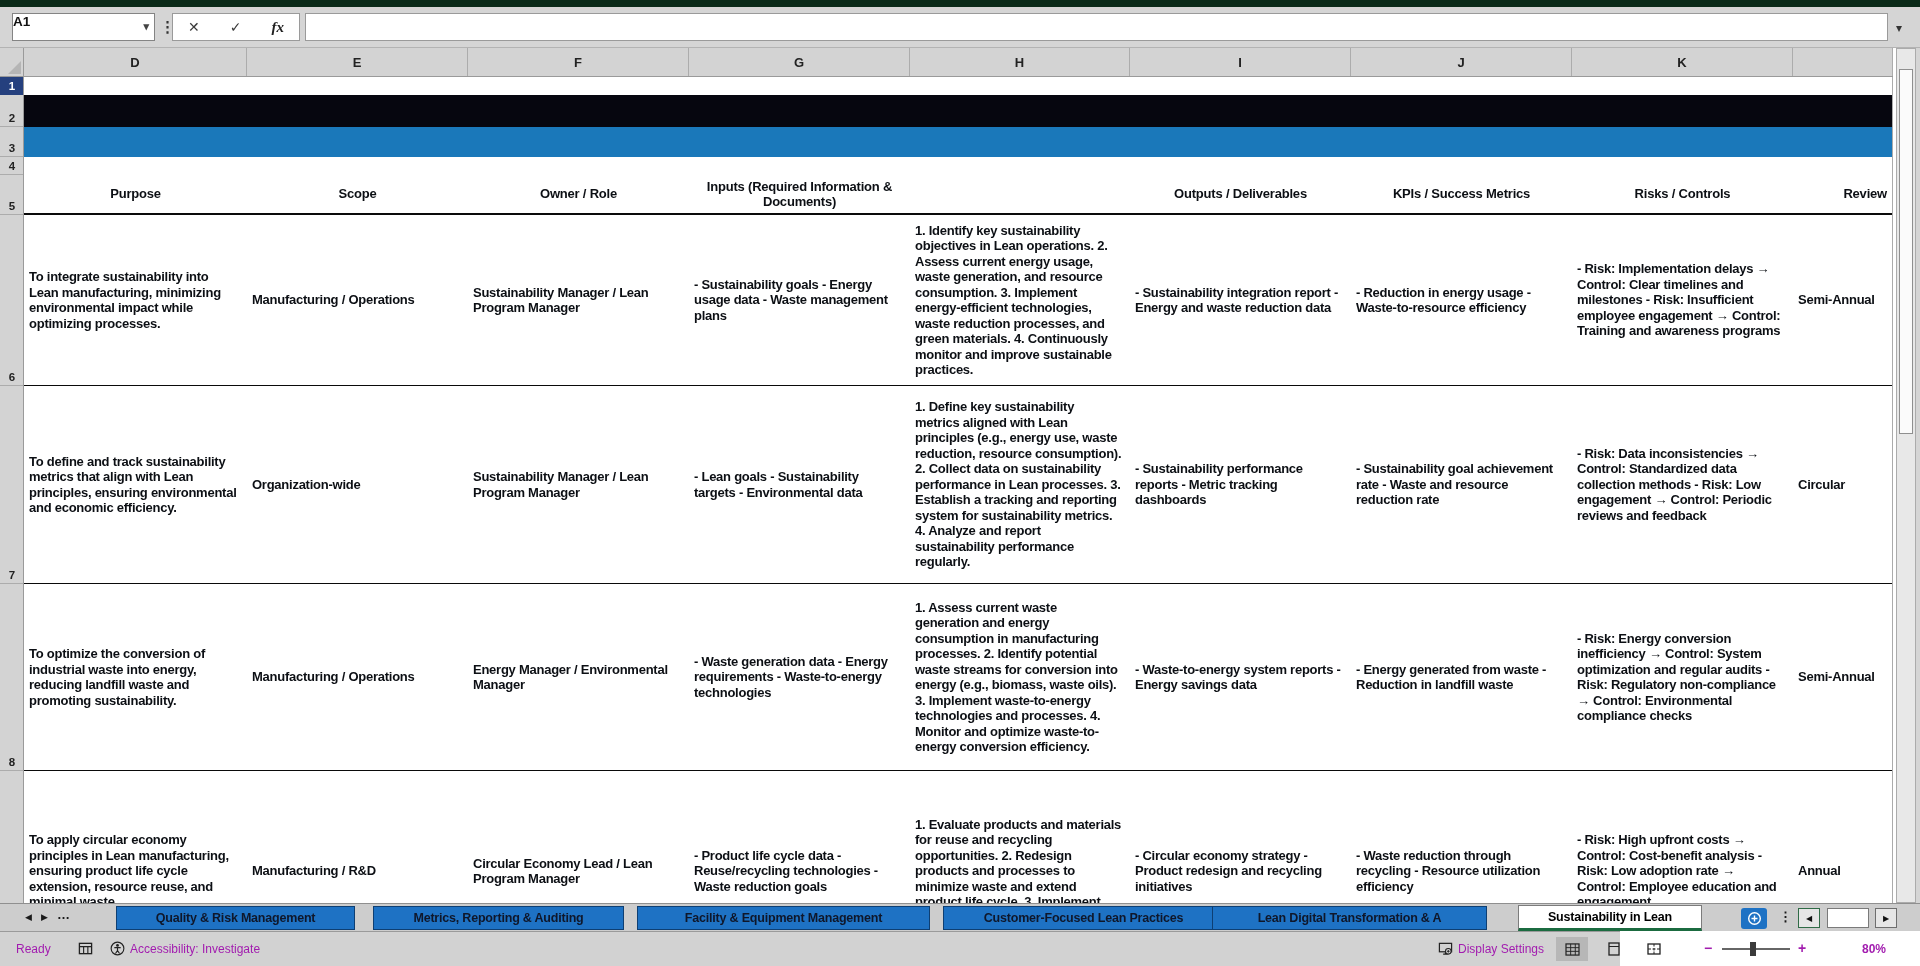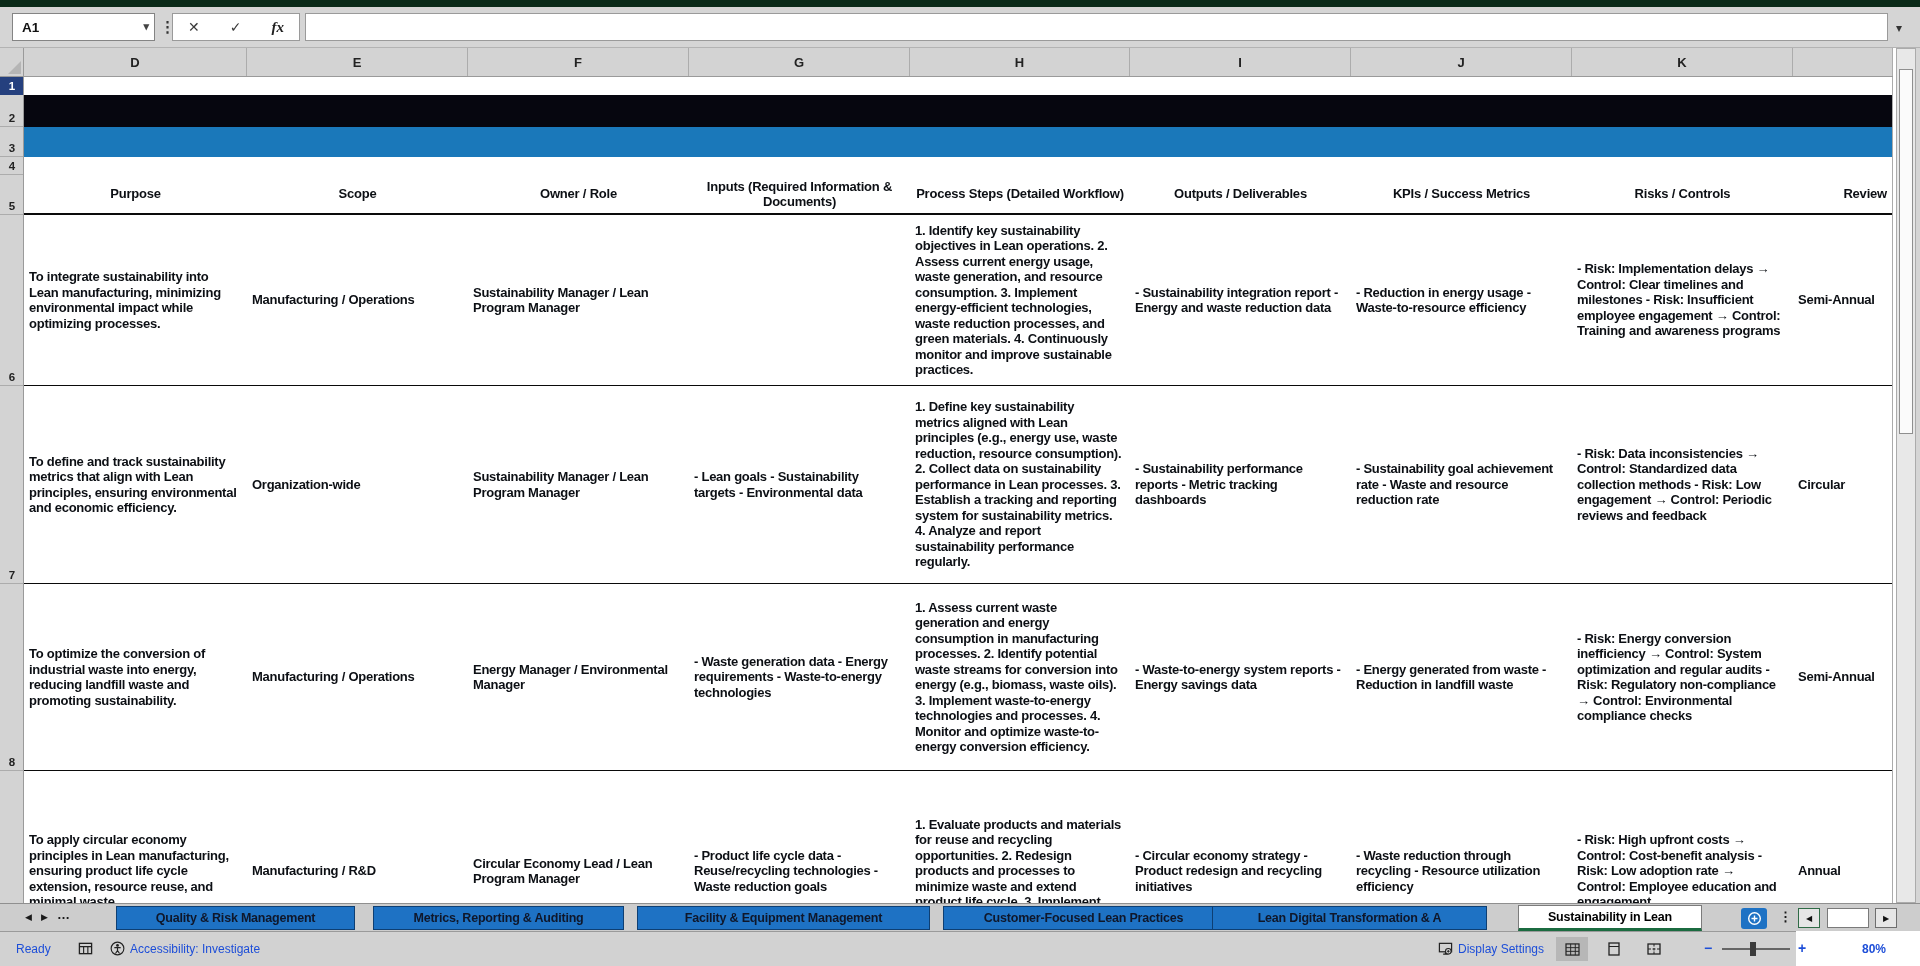--- a/index.html
+++ b/index.html
@@ -3,21 +3,21 @@
 <meta charset="utf-8">
 <style>
   html,body{margin:0;padding:0;background:#222;}
   .screen{position:relative;width:1920px;height:966px;background:#fff;overflow:hidden;
           font-family:"Liberation Sans",sans-serif;}
 
   
   .titlebar{position:absolute;left:0;top:0;width:1920px;height:7px;background:#0A2A18;}
   .toolbar{position:absolute;left:0;top:7px;width:1920px;height:41px;background:#D5D5D5;border-bottom:1px solid #B3B3B3;box-sizing:border-box;}
   .namebox{position:absolute;left:12px;top:6px;width:143px;height:28px;background:#fff;border:1px solid #848484;box-sizing:border-box;
-           display:flex;align-items:center;padding-left:9px;font-size:13.5px;font-weight:600;color:#111;}
+           display:flex;align-items:flex-start;font-size:13.5px;font-weight:600;color:#111;}
   .nb-arrow{position:absolute;right:5px;top:6px;font-size:11px;color:#444;}
   .vdots{position:absolute;left:160px;top:11px;font-size:15px;font-weight:700;color:#333;}
   .fx-group{position:absolute;left:172px;top:6px;width:128px;height:28px;background:#fff;border:1px solid #9A9A9A;box-sizing:border-box;
             display:flex;align-items:center;justify-content:space-around;}
   .tb-btn{font-size:14px;color:#3A3A3A;cursor:default;}
   .tb-btn.fx{font-family:"Liberation Serif",serif;font-style:italic;font-weight:700;font-size:15px;color:#222;}
   .formula-input{position:absolute;left:305px;top:6px;width:1583px;height:28px;background:#fff;border:1px solid #9A9A9A;box-sizing:border-box;
                  font-size:13px;color:#111;display:flex;align-items:center;padding-left:6px;}
   .fb-expand{position:absolute;left:1896px;top:14px;font-size:12px;color:#333;}
 
@@ -74,22 +74,22 @@
   .add-sheet{position:absolute;left:1741px;top:4px;width:26px;height:21px;background:#1E72C4;border-radius:3px;
              display:flex;align-items:center;justify-content:center;}
   .tab-dots2{position:absolute;left:1779px;top:5px;font-size:13px;font-weight:700;color:#1a1a1a;}
   .hsbtn{position:absolute;top:4px;width:22px;height:20px;background:#E6E6E6;border:1px solid #6E6E6E;box-sizing:border-box;
          display:flex;align-items:center;justify-content:center;font-size:8px;color:#111;}
   .hs-left{left:1798px;border-color:#2F6B46;}
   .hs-thumb{position:absolute;left:1827px;top:4px;width:42px;height:20px;background:#fff;border:1px solid #7A7A7A;box-sizing:border-box;}
   .hs-right{left:1875px;}
 
   
-  .statusbar{position:absolute;left:0;top:931px;width:1796px;height:35px;background:#D2D2D2;border-top:1px solid #9A9A9A;box-sizing:border-box;
-             font-size:12px;color:#1d4ed8;}
+  .statusbar{position:absolute;left:0;top:931px;width:1620px;height:35px;background:#D2D2D2;border-top:1px solid #9A9A9A;box-sizing:border-box;
+             font-size:12px;color:#a21caf;}
   .sb-ready{position:absolute;left:16px;top:10px;}
   .sb-icon{position:absolute;top:9px;width:15px;height:15px;}
   .sb-macro{left:78px;}
   .sb-access-ic{left:110px;}
   .sb-access{position:absolute;left:130px;top:10px;}
   .sb-display-ic{left:1438px;}
   .sb-display{position:absolute;left:1458px;top:10px;}
   .vb{position:absolute;top:5px;width:32px;height:24px;display:flex;align-items:center;justify-content:center;}
   .vb.active{background:#B7B7B7;}
   .vb1{left:1556px}.vb2{left:1598px}.vb3{left:1638px}
@@ -161,23 +161,20 @@
         </div>
       <div class="cell cE">
           <span>Scope</span>
         </div>
       <div class="cell cF">
           <span>Owner / Role</span>
         </div>
       <div class="cell cG">
           <span>Inputs (Required Information &amp; Documents)</span>
         </div>
-      <div class="cell cH">
-          <span>Process Steps (Detailed Workflow)</span>
-        </div>
       <div class="cell cI">
           <span>Outputs / Deliverables</span>
         </div>
       <div class="cell cJ">
           <span>KPIs / Success Metrics</span>
         </div>
       <div class="cell cK">
           <span>Risks / Controls</span>
         </div>
       <div class="cell cL">
@@ -187,20 +184,23 @@
 
     <div class="grow r6">
       <div class="cell cD">
           <span>To integrate sustainability into Lean manufacturing, minimizing environmental impact while optimizing processes.</span>
         </div>
       <div class="cell cE">
           <span>Manufacturing / Operations</span>
         </div>
       <div class="cell cF">
           <span>Sustainability Manager / Lean Program Manager</span>
+        </div>
+      <div class="cell cG">
+          <span>- Sustainability goals - Energy usage data - Waste management plans</span>
         </div>
       <div class="cell cH">
           <span>1. Identify key sustainability objectives in Lean operations. 2. Assess current energy usage, waste generation, and resource consumption. 3. Implement energy-efficient technologies, waste reduction processes, and green materials. 4. Continuously monitor and improve sustainable practices.</span>
         </div>
       <div class="cell cI">
           <span>- Sustainability integration report - Energy and waste reduction data</span>
         </div>
       <div class="cell cJ">
           <span>- Reduction in energy usage - Waste-to-resource efficiency</span>
         </div>

